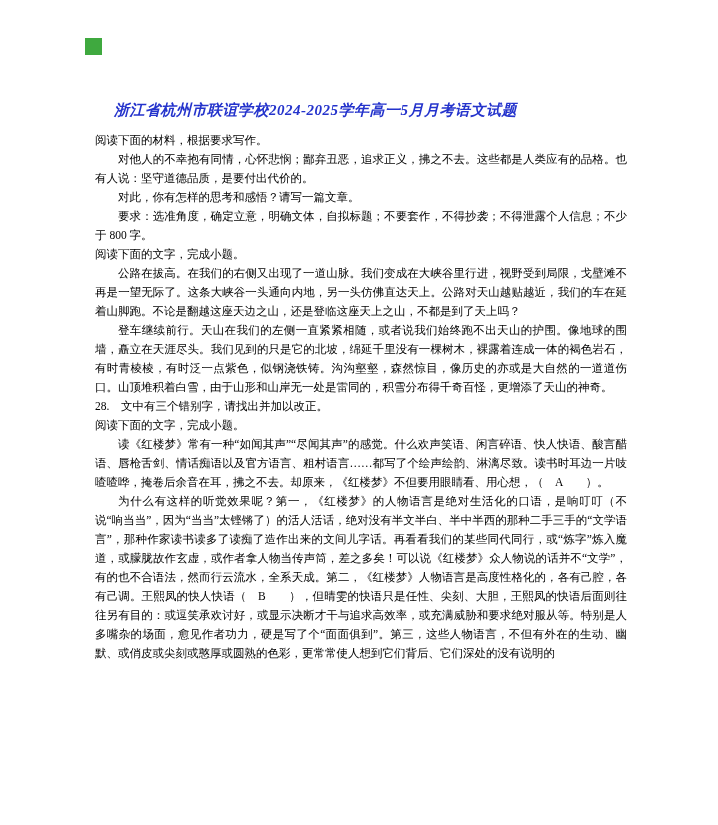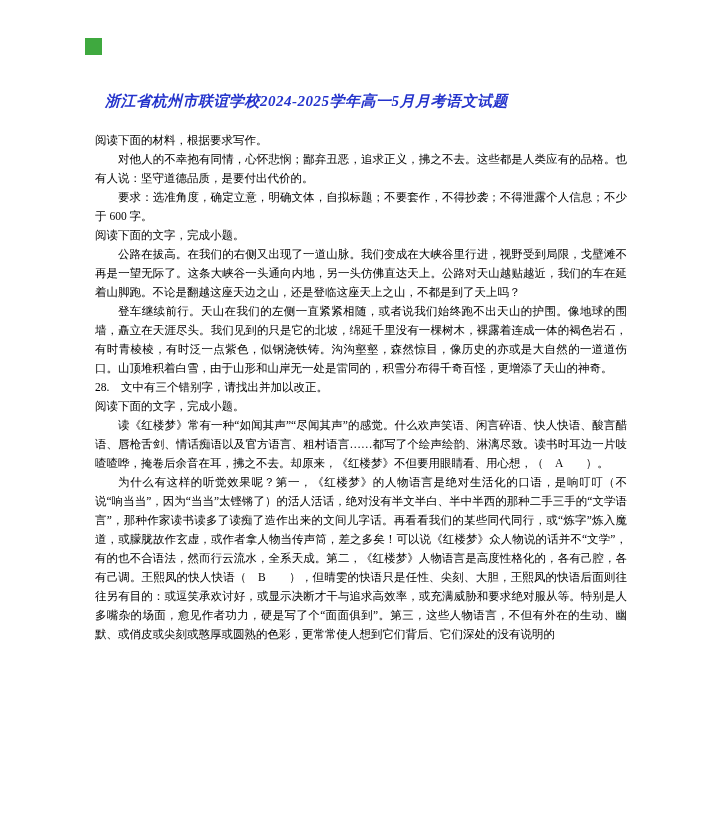--- a/index.html
+++ b/index.html
@@ -22,21 +22,21 @@
     top: 38px;
     width: 17px;
     height: 17px;
     background: #3fa93f;
   }
   .doc-title {
     position: absolute;
     left: 96px;
     top: 83px;
     width: 560px;
-    margin: 9px;
+    margin: 18px;
     font-size: 15px;
     font-weight: bold;
     font-style: italic;
     letter-spacing: 0.5px;
     color: #2433cc;
     white-space: nowrap;
   }
   .doc-body {
     position: absolute;
     left: 95px;
@@ -58,21 +58,22 @@
 </style>
 </head>
 <body>
 
 <div class="page">
   <span class="doc-icon" style="background: rgb(63, 169, 63);"></span>
   <h1 class="doc-title" style="color: rgb(36, 51, 204);">浙江省杭州市联谊学校2024-2025学年高一5月月考语文试题</h1>
   <div class="doc-body">
       <p>阅读下面的材料，根据要求写作。</p>
       <p class="indent">对他人的不幸抱有同情，心怀悲悯；鄙弃丑恶，追求正义，拂之不去。这些都是人类应有的品格。也有人说：坚守道德品质，是要付出代价的。</p>
-      <p class="indent">要求：选准角度，确定立意，明确文体，自拟标题；不要套作，不得抄袭；不得泄露个人信息；不少于 600 字。</p>
+      <p class="indent">对此，你有怎样的思考和感悟？请写一篇文章。</p>
+      <p class="indent">要求：选准角度，确定立意，明确文体，自拟标题；不要套作，不得抄袭；不得泄露个人信息；不少于 800 字。</p>
       <p>阅读下面的文字，完成小题。</p>
       <p class="indent">公路在拔高。在我们的右侧又出现了一道山脉。我们变成在大峡谷里行进，视野受到局限，戈壁滩不再是一望无际了。这条大峡谷一头通向内地，另一头仿佛直达天上。公路对天山越贴越近，我们的车在延着山脚跑。不论是翻越这座天边之山，还是登临这座天上之山，不都是到了天上吗？</p>
       <p class="indent">登车继续前行。天山在我们的左侧一直紧紧相随，或者说我们始终跑不出天山的护围。像地球的围墙，矗立在天涯尽头。我们见到的只是它的北坡，绵延千里没有一棵树木，裸露着连成一体的褐色岩石，有时青棱棱，有时泛一点紫色，似钢浇铁铸。沟沟壑壑，森然惊目，像历史的亦或是大自然的一道道伤口。山顶堆积着白雪，由于山形和山岸无一处是雷同的，积雪分布得千奇百怪，更增添了天山的神奇。</p>
       <p>28.　文中有三个错别字，请找出并加以改正。</p>
       <p>阅读下面的文字，完成小题。</p>
       <p class="indent">读《红楼梦》常有一种“如闻其声”“尽闻其声”的感觉。什么欢声笑语、闲言碎语、快人快语、酸言醋语、唇枪舌剑、情话痴语以及官方语言、粗村语言……都写了个绘声绘韵、淋漓尽致。读书时耳边一片吱喳喳哗，掩卷后余音在耳，拂之不去。却原来，《红楼梦》不但要用眼睛看、用心想，（　A　　）。</p>
       <p class="indent">为什么有这样的听觉效果呢？第一，《红楼梦》的人物语言是绝对生活化的口语，是响叮叮（不说“响当当”，因为“当当”太铿锵了）的活人活话，绝对没有半文半白、半中半西的那种二手三手的“文学语言”，那种作家读书读多了读痴了造作出来的文间儿字话。再看看我们的某些同代同行，或“炼字”炼入魔道，或朦胧故作玄虚，或作者拿人物当传声筒，差之多矣！可以说《红楼梦》众人物说的话并不“文学”，有的也不合语法，然而行云流水，全系天成。第二，《红楼梦》人物语言是高度性格化的，各有己腔，各有己调。王熙凤的快人快语（　B　　），但晴雯的快语只是任性、尖刻、大胆，王熙凤的快语后面则往往另有目的：或逗笑承欢讨好，或显示决断才干与追求高效率，或充满威胁和要求绝对服从等。特别是人多嘴杂的场面，愈见作者功力，硬是写了个“面面俱到”。第三，这些人物语言，不但有外在的生动、幽默、或俏皮或尖刻或憨厚或圆熟的色彩，更常常使人想到它们背后、它们深处的没有说明的</p>
     </div>
 </div>
 

